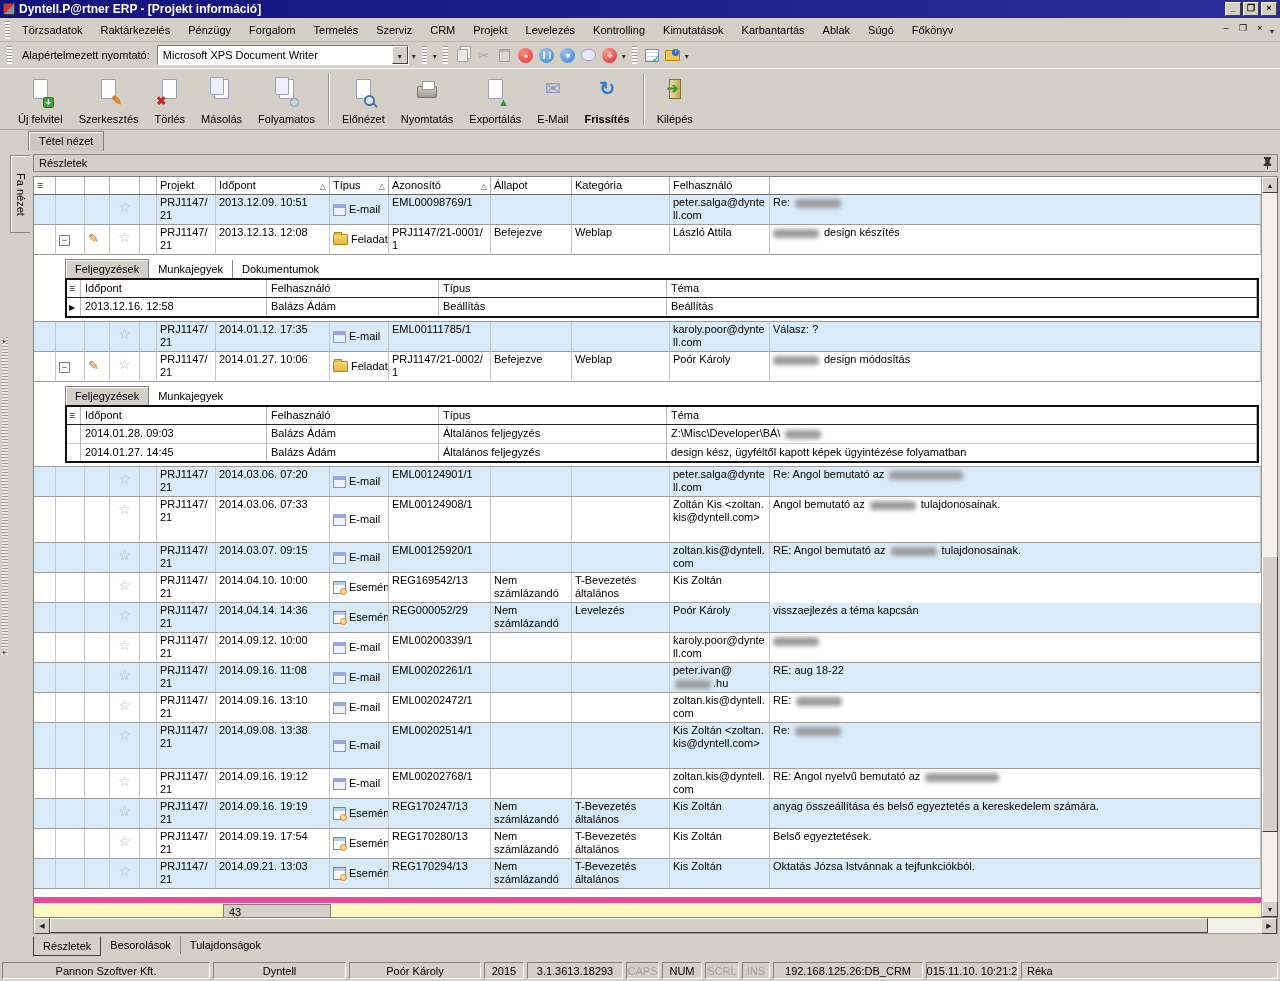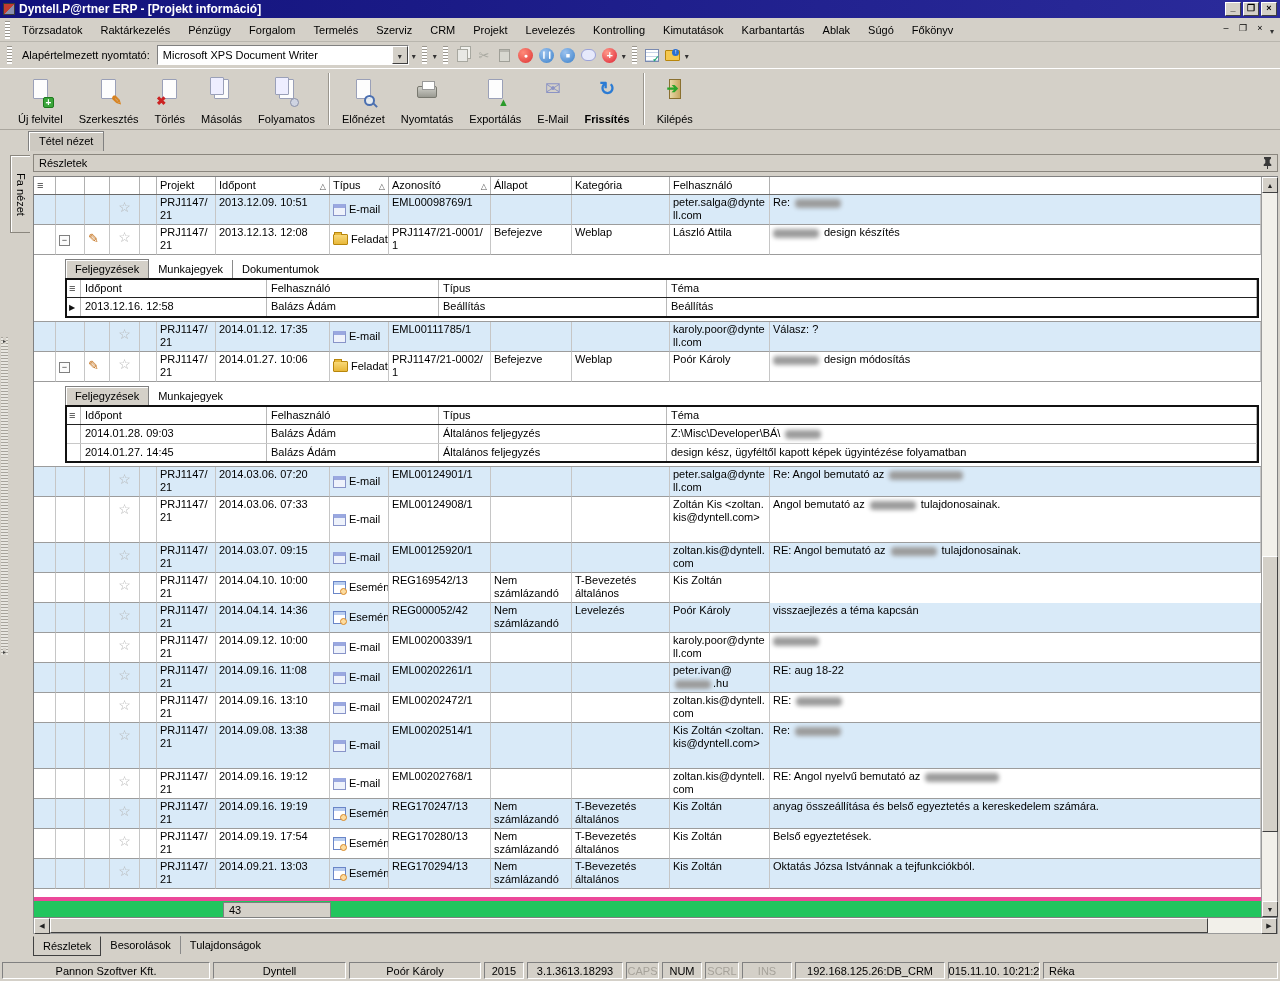--- a/index.html
+++ b/index.html
@@ -133,21 +133,21 @@
 .shead{border-bottom:1px solid #222}
 .sc{border-right:1px solid #b8b8b8;padding:1px 4px;white-space:nowrap;overflow:hidden;line-height:14px}
 .srow+.srow{border-top:1px solid #c8c8c8}
 .s-ind{width:14px;flex:none;padding:1px 2px}
 .s-time{width:186px;flex:none}
 .s-user{width:172px;flex:none}
 .s-type{width:228px;flex:none}
 .s-tema{flex:1;min-width:0}
 .rowptr::before{content:"▶";font-size:8px;color:#111}
 
-.gsum{height:20px;background:#22c55e;border-top:4px solid #ec4899;position:relative;flex:none}
+.gsum{height:20px;background:#fef9c3;border-top:6px solid #ec4899;position:relative;flex:none}
 .sumbox{position:absolute;left:189px;top:1px;width:108px;height:17px;border:1px solid #808080;background:#d4d0c8;padding:1px 5px}
 .vscroll{width:16px;flex:none;display:flex;flex-direction:column;background:#f2f0ea;border-left:1px solid #9a9a9a}
 .sbtn{width:16px;height:16px;flex:none;background:#d4d0c8;border:1px solid;border-color:#fff #404040 #404040 #fff;display:flex;align-items:center;justify-content:center;font-size:7px;color:#222}
 .vtrack{flex:1;position:relative}
 .vthumb{position:absolute;top:363px;height:276px;left:0;width:16px;background:#d4d0c8;border:1px solid;border-color:#fff #404040 #404040 #fff}
 .hscroll{position:absolute;left:0;right:0;bottom:0;height:16px;background:#f2f0ea;border:1px solid #9a9a9a;border-top:none;display:flex}
 .hthumb{width:1158px;background:#d4d0c8;border:1px solid;border-color:#fff #404040 #404040 #fff}
 .hfill{flex:1}
 
 .btabs{height:22px;display:flex;align-items:flex-start;padding-left:33px;background:#d4d0c8}
@@ -155,21 +155,21 @@
 .btab.active{border:1px solid #404040;border-top:1px solid #d4d0c8;background:#d4d0c8}
 .btab.plain+.btab.plain{border-left:1px solid #8a8a8a}
 .gapstrip{height:2px}
 
 .status{height:21px;display:flex;gap:3px;padding:2px 2px;background:#d4d0c8}
 .seg{border:1px solid;border-color:#808080 #fff #fff #808080;display:flex;align-items:center;justify-content:center;padding:0 5px;white-space:nowrap;overflow:hidden}
 .seg.left{justify-content:flex-start}
 .seg.dim{color:#a6a29a}
 .seg.bold{font-weight:normal}
 .sg-company{width:208px}.sg-site{width:133px}.sg-user{width:132px}.sg-year{width:40px}.sg-ver{width:96px}
-.sg-caps{width:33px}.sg-num{width:40px}.sg-scrl{width:34px}.sg-ins{width:50px}
+.sg-caps{width:33px}.sg-num{width:40px}.sg-scrl{width:34px}.sg-ins{width:28px}
 .sg-db{width:150px}.sg-dt{width:92px}.sg-op{flex:1;justify-content:flex-start}
 </style>
 </head>
 <body>
 
 <div>
 
   <div class="titlebar">
     <span class="appico"></span>
     <span>Dyntell.P@rtner ERP - [Projekt információ]</span>
@@ -596,21 +596,21 @@
                 <div class="c w-exp"></div>
                 <div class="c w-edit"></div>
               <div class="c w-star"><span class="star"></span></div>
                 <div class="c w-sp"></div>
               <div class="c w-proj">PRJ1147/21</div>
               <div class="c w-time">2014.04.14. 14:36</div>
               <div class="c w-type">
                   <span class="ic-event"></span>
                   <span>Esemény</span>
                 </div>
-              <div class="c w-azon">REG000052/42</div>
+              <div class="c w-azon">REG000052/29</div>
               <div class="c w-all">Nem számlázandó</div>
               <div class="c w-kat">Levelezés</div>
               <div class="c w-felh">Poór Károly</div>
               <div class="c w-des"><span>visszaejlezés a téma kapcsán</span></div>
             </div>
 
             <div class="row">
               <div class="c w-ind"></div>
                 <div class="c w-exp"></div>
                 <div class="c w-edit"></div>

